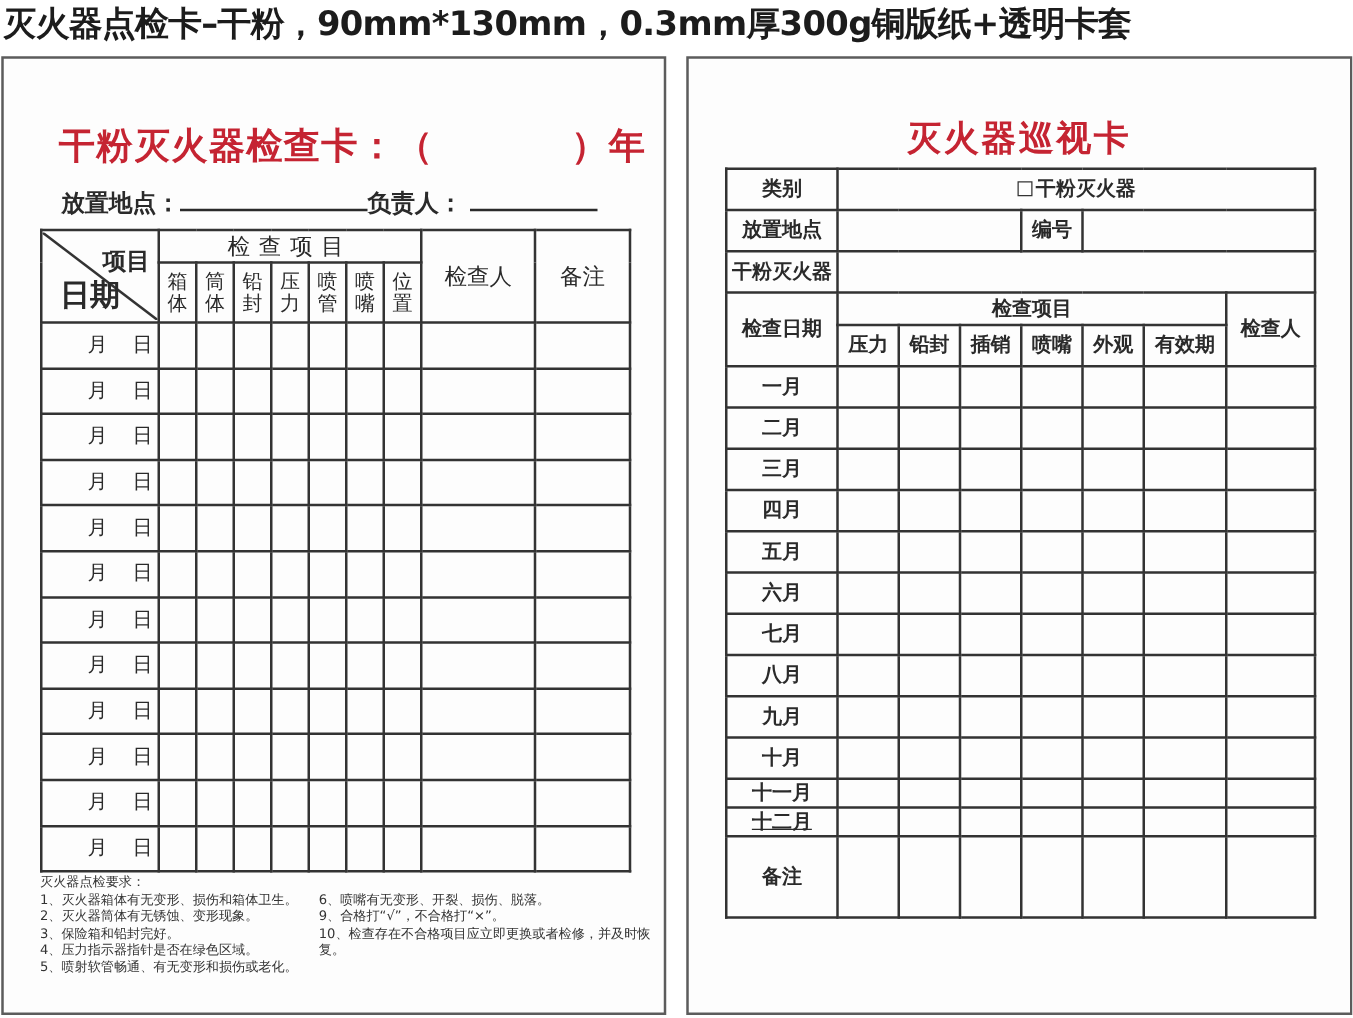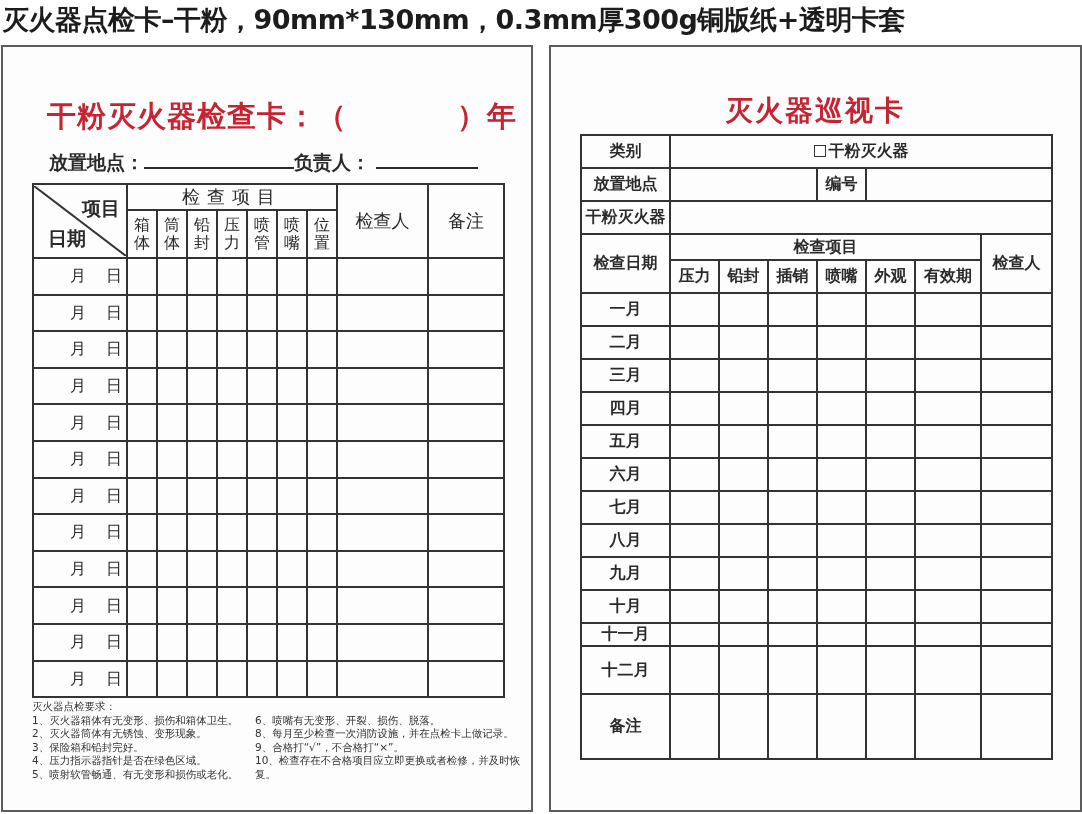--- a/index.html
+++ b/index.html
@@ -37,21 +37,21 @@
     border: 2px solid #333; padding: 0; text-align: center; vertical-align: middle;
     font-weight: normal; color: #2a2a2a;
   }
   .lt .diag {
     position: relative; background: linear-gradient(to top right, transparent calc(50% - 1px), #333 calc(50% - 1px), #333 calc(50% + 1px), transparent calc(50% + 1px));
     background: none;
   }
   .diag-wrap { position: relative; width: 100%; height: 100%; padding-left: 28px; }
   .diag-wrap svg { position: absolute; left: 0; top: 0; }
   .diag-top { position: absolute; right: 6px; top: 10px; font-size: 19px; font-weight: bold; }
-  .diag-bot { position: absolute; left: 14px; bottom: 4px; font-size: 19px; font-weight: bold; }
+  .diag-bot { position: absolute; left: 14px; bottom: 4px; font-size: 24px; font-weight: bold; }
   .grp-head { font-size: 18px; font-weight: bold; letter-spacing: 7px; height: 24px; }
   .sub-head { font-size: 16px; font-weight: bold; line-height: 18px; }
   .big-head { font-size: 18px; font-weight: bold; }
   .date-cell { position: relative; font-size: 16px; font-weight: bold; }
   .date-cell .m { position: absolute; left: 36px; top: 50%; transform: translateY(-50%); }
   .date-cell .d { position: absolute; right: 4px; top: 50%; transform: translateY(-50%); }
 
   .reqs {
     position: absolute; left: 29px; top: 653px; font-size: 10.5px; line-height: 13.5px; color: #333;
   }
@@ -334,21 +334,20 @@
     <div class="req-title">灭火器点检要求：</div>
     <div class="col col1" id="req-col1">
         <div class="item">1、灭火器箱体有无变形、损伤和箱体卫生。</div>
         <div class="item">2、灭火器筒体有无锈蚀、变形现象。</div>
         <div class="item">3、保险箱和铅封完好。</div>
         <div class="item">4、压力指示器指针是否在绿色区域。</div>
         <div class="item">5、喷射软管畅通、有无变形和损伤或老化。</div>
       </div>
     <div class="col col2" id="req-col2">
         <div class="item">6、喷嘴有无变形、开裂、损伤、脱落。</div>
-        <div class="item">8、每月至少检查一次消防设施，并在点检卡上做记录。</div>
         <div class="item">9、合格打“√”，不合格打“×”。</div>
         <div class="item">10、检查存在不合格项目应立即更换或者检修，并及时恢复。</div>
       </div>
   </div>
 </div>
 
 <div class="card card-right">
   <div class="title-red right-title">灭火器巡视卡</div>
 
   <table class="rt">
@@ -495,21 +494,21 @@
         <tr style="height: 22px;">
           <td>十一月</td>
           <td></td>
           <td></td>
           <td></td>
           <td></td>
           <td></td>
           <td></td>
           <td></td>
         </tr>
-        <tr style="height: 48px;">
+        <tr style="height: 23px; text-decoration: underline;">
           <td>十二月</td>
           <td></td>
           <td></td>
           <td></td>
           <td></td>
           <td></td>
           <td></td>
           <td></td>
         </tr>
         <tr style="height: 65px;">

